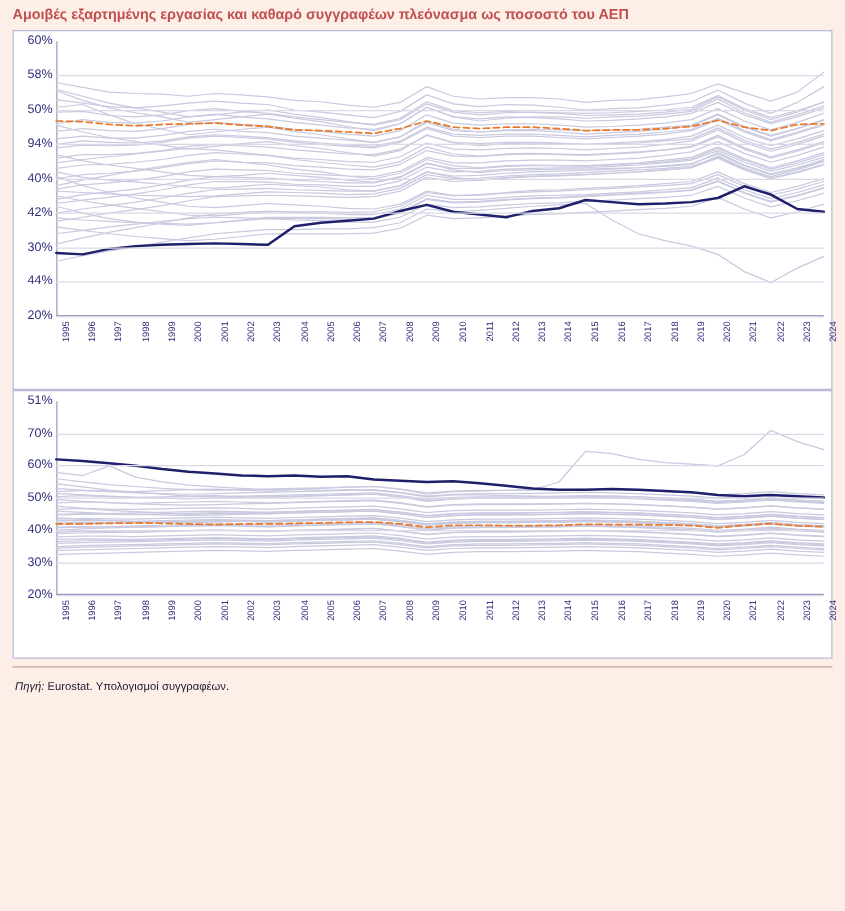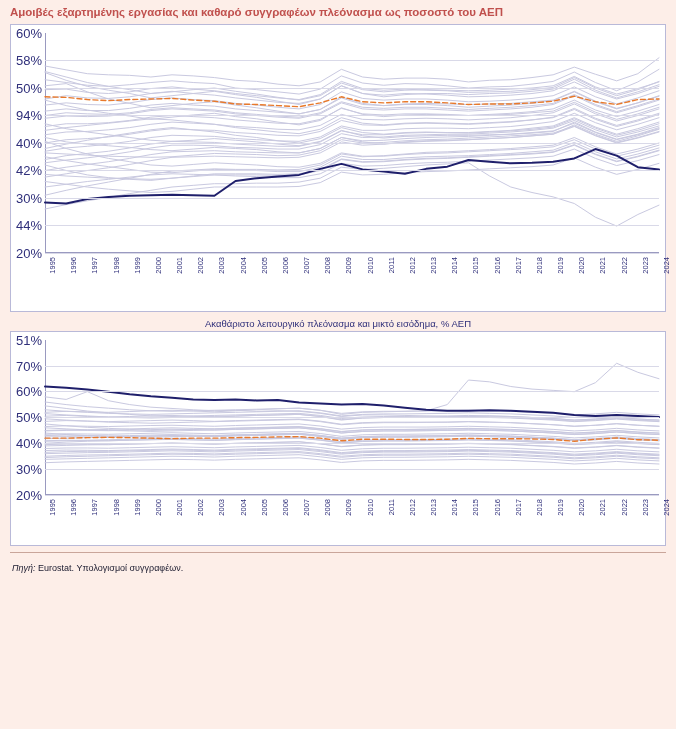--- a/index.html
+++ b/index.html
@@ -50,21 +50,21 @@
     position: absolute;
     left: 0;
     top: 0;
     bottom: 0;
     width: 34px;
   }
   .ytick {
     position: absolute;
     right: 3px;
     transform: translateY(-50%);
-    font-size: 13px;
+    font-size: 10px;
     color: #2f2f7a;
     white-space: nowrap;
   }
   .plot-area {
     position: absolute;
     left: 34px;
     right: 6px;
     top: 8px;
     bottom: 0;
   }
@@ -228,21 +228,20 @@
           <div class="xtick" style="left: 532.31px;">2020</div>
           <div class="xtick" style="left: 553.483px;">2021</div>
           <div class="xtick" style="left: 574.655px;">2022</div>
           <div class="xtick" style="left: 595.828px;">2023</div>
           <div class="xtick" style="left: 617px;">2024</div>
         </div>
     </div>
   </div>
 
   <div class="panel">
-    <div class="panel-title">Ακαθάριστο λειτουργικό πλεόνασμα και μικτό εισόδημα, % ΑΕΠ</div>
     <div class="plot-wrap chart2">
       <div class="yaxis" id="y2">
           <div class="ytick" style="top: 8px;">51%</div>
           <div class="ytick" style="top: 33.8333px;">70%</div>
           <div class="ytick" style="top: 59.6667px;">60%</div>
           <div class="ytick" style="top: 85.5px;">50%</div>
           <div class="ytick" style="top: 111.333px;">40%</div>
           <div class="ytick" style="top: 137.167px;">30%</div>
           <div class="ytick" style="top: 163px;">20%</div>
         </div>

